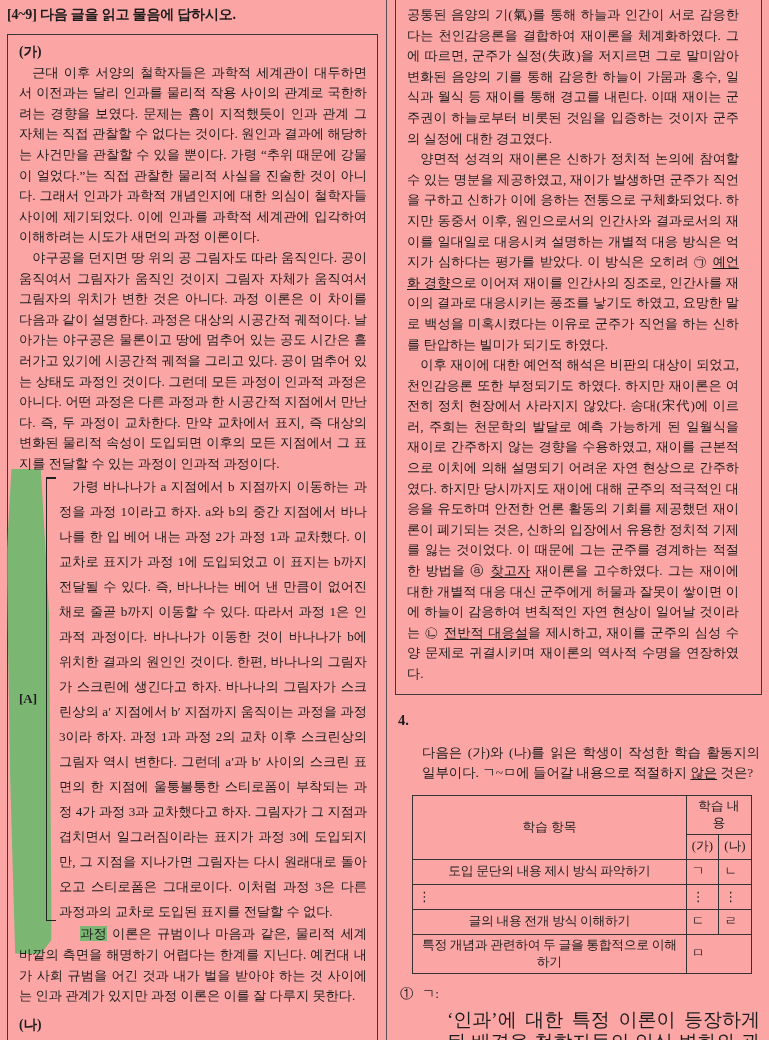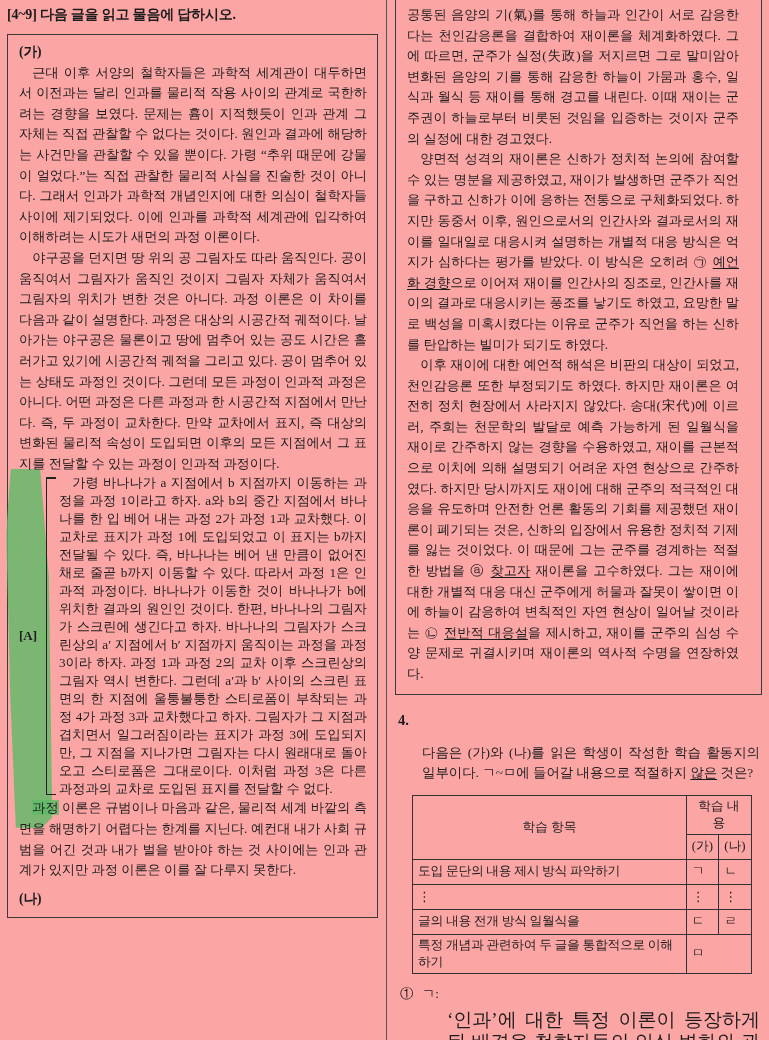--- a/index.html
+++ b/index.html
@@ -47,32 +47,32 @@
     flex:0 0 9px;width:9px;position:relative;z-index:1;
     border-left:1.6px solid #222;
     margin:3px 3px 3px 0;
   }
   .a-bracket::before,.a-bracket::after{
     content:"";position:absolute;left:0;width:9px;height:1.6px;background:#222;
   }
   .a-bracket::before{top:0;}
   .a-bracket::after{bottom:0;}
   .a-text{
-    flex:1;font-size:13.2px;line-height:18px;text-align:justify;text-indent:1em;
+    flex:1;font-size:13.2px;line-height:25px;text-align:justify;text-indent:1em;
     position:relative;z-index:1;
   }
   
   .hl-stripe{
     position:absolute;z-index:0;
     left:-14px;top:-5px;bottom:-30px;width:49px;
     background:#5fba68;opacity:0.82;
     clip-path:polygon(8% 0%, 68% 0%, 88% 30%, 100% 97%, 78% 100%, 26% 100%, 12% 64%, 0% 18%);
     transform:rotate(0.6deg);
   }
-  .seg-hl{background:rgba(95,186,104,0.82);}
+  .seg-hl{background:rgba(95,186,104,0.82);margin-left:48px;}
   .seg-u{text-decoration:underline;text-underline-offset:2px;}
   
   .col-right{position:absolute;left:395px;top:0;width:367px;}
   .passage-box-right{
     border-left:1.3px solid #3a3a3a;
     border-right:1.3px solid #3a3a3a;
     border-bottom:1.3px solid #3a3a3a;
     padding:5px 22px 9px 11px;
   }
   .question-block{margin-top:15px;padding:0 2px 0 3px;}
@@ -89,21 +89,21 @@
     width:340px;
     font-size:12.8px;
   }
   table.worksheet td,table.worksheet th{
     border:1px solid #333;
     padding:2px 5px;
     font-weight:normal;
     height:20px;
   }
   table.worksheet .c{}
-  table.worksheet .item-cell{text-align:left;letter-spacing:-0.3px;}
+  table.worksheet .item-cell{text-align:center;letter-spacing:-0.3px;}
   .choices{margin:10px 0 0 2px;}
   .choice{display:flex;margin-bottom:3px;}
   .choice-marker{flex:0 0 22px;font-size:13.4px;line-height:20.4px;}
   .choice-label{flex:0 0 25px;font-size:13.2px;line-height:20.4px;}
   .choice-text{flex:1;font-size:19px;line-height:22px;text-align:justify;margin-top:25px;}
 </style>
 </head>
 <body>
 
 <div class="page">
@@ -160,21 +160,21 @@
             <td class="item-cell">도입 문단의 내용 제시 방식 파악하기</td>
             <td class="c">ㄱ</td>
             <td class="c">ㄴ</td>
           </tr>
           <tr>
             <td class="c">⋮</td>
             <td class="c">⋮</td>
             <td class="c">⋮</td>
           </tr>
           <tr>
-            <td class="item-cell">글의 내용 전개 방식 일월식을</td>
+            <td class="item-cell">글의 내용 전개 방식 이해하기</td>
             <td class="c">ㄷ</td>
             <td class="c">ㄹ</td>
           </tr>
           <tr>
             <td class="item-cell">특정 개념과 관련하여 두 글을 통합적으로 이해하기</td>
             <td colspan="2" class="c">ㅁ</td>
           </tr>
         </tbody>
       </table>
 

